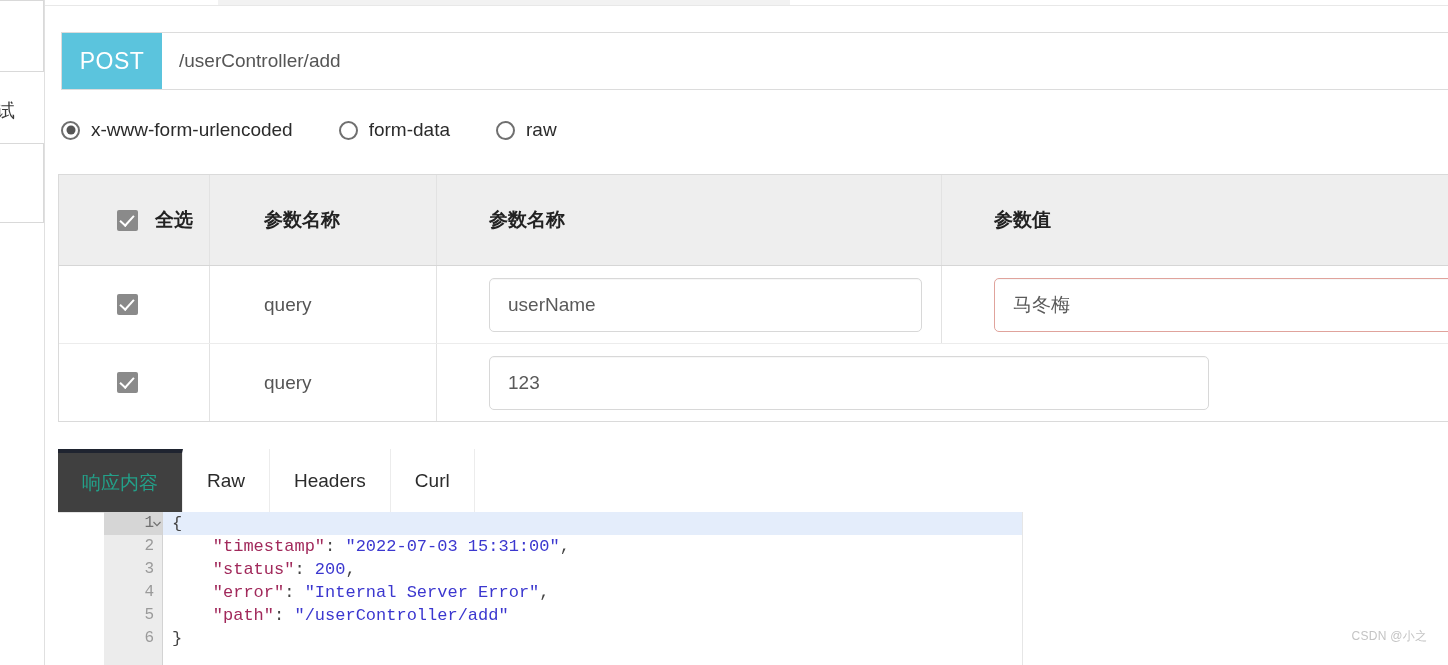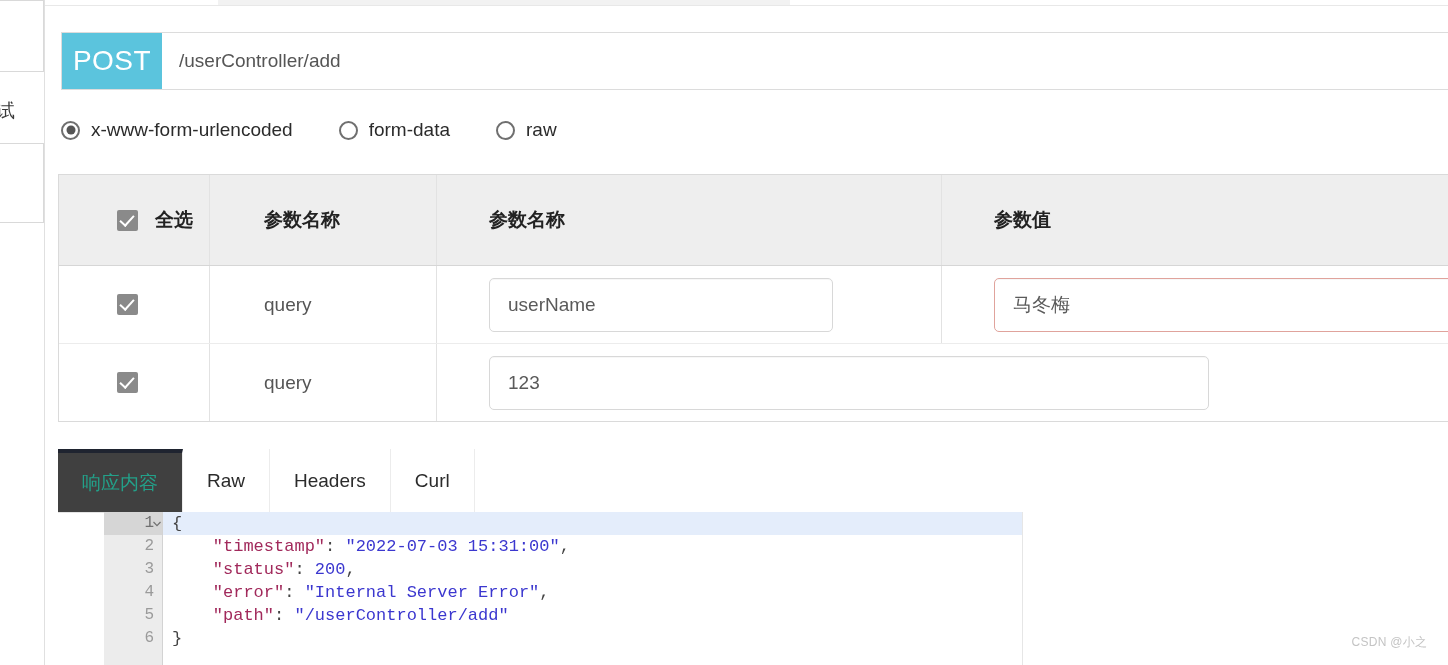--- a/index.html
+++ b/index.html
@@ -21,21 +21,21 @@
   .rail-txt{position:absolute;left:-4px;font-size:19px;color:#3a3a3a;line-height:1;
             font-family:"DejaVu Sans",sans-serif;}
   .rail-divider{position:absolute;left:44px;top:0px;width:1px;height:665px;background:#e0e0e0;}
 
   
   .main{position:absolute;left:45px;top:6px;width:1403px;height:659px;background:#fff;}
 
   
   .urlbar{position:absolute;left:16px;top:26px;width:1390px;height:58px;
           border:1px solid #dcdcdc;box-sizing:border-box;background:#fff;display:flex;align-items:stretch;}
-  .method{width:100px;background:#5bc4dd;color:#fff;font-size:28px;display:flex;
+  .method{width:100px;background:#5bc4dd;color:#fff;font-size:23px;display:flex;
           align-items:center;justify-content:center;letter-spacing:.5px;flex:none;}
   .urlinput{flex:1;display:flex;align-items:center;padding-left:17px;font-size:19px;color:#555;}
 
   
   .radiorow{position:absolute;left:16px;top:108px;height:32px;display:flex;align-items:center;gap:16px;}
   .radio{display:flex;align-items:center;margin-right:30px;}
   .rdot{width:19px;height:19px;border-radius:50%;border:2px solid #6f6f6f;box-sizing:border-box;
         margin-right:11px;position:relative;background:#fff;}
   .rdot.on::after{content:"";position:absolute;left:50%;top:50%;width:9px;height:9px;border-radius:50%;
         background:#555;transform:translate(-50%,-50%);}
@@ -55,21 +55,21 @@
   .pbody .pcell{height:77px;font-size:19px;color:#555;}
   .pbody .prow{border-bottom:1px solid #ececec;}
   .pbody .prow:last-child{border-bottom:none;}
   .chk{width:21px;height:21px;background:#8a8a8a;border-radius:2px;position:relative;flex:none;}
   .chk::after{content:"";position:absolute;left:6px;top:2px;width:6px;height:12px;
       border:solid #fff;border-width:0 2.6px 2.6px 0;transform:rotate(42deg);}
   .headlbl{margin-left:17px;}
   .finput{height:54px;border:1px solid #d8d8d8;border-radius:5px;box-sizing:border-box;
           background:#fff;display:flex;align-items:center;padding-left:18px;font-size:19px;
           color:#5a5a5a;box-shadow:0 1px 1px rgba(0,0,0,.035) inset;}
-  .finput.name{width:344px;}
+  .finput.name{width:433px;}
   .finput.val{width:720px;}
   .finput.err{border-color:#e0a39c;}
 
   
   .rtabs{position:absolute;left:13px;top:443px;width:1420px;height:63px;
          border-bottom:1px solid #e4e4e4;display:flex;align-items:stretch;}
   .rtab{display:flex;align-items:center;justify-content:center;font-size:19px;color:#2b2b2b;
         border-right:1px solid #ececec;box-sizing:border-box;padding:0 24px;background:#fff;}
   .rtab.active{background:#404040;color:#23a089;border-top:4px solid #1f2430;}
   .rtab.filler{flex:1;border-right:none;}
@@ -85,21 +85,21 @@
   .codearea{position:absolute;left:59px;top:0;width:1315px;height:159px;}
   .hl{position:absolute;left:0;top:0;width:859px;height:23px;background:#e4edfb;}
   .pmargin{position:absolute;left:859px;top:0;width:1px;height:159px;background:#e6e6e6;}
   .gutterline{position:absolute;left:58px;top:0;width:1px;height:159px;background:#d3d3d3;}
   .cline{position:relative;height:23px;line-height:23px;white-space:pre;padding-left:9px;color:#444;}
   .k{color:#a1295b;}
   .s{color:#3b37cf;}
   .n{color:#3b37cf;}
   .p{color:#444;}
 
-  .watermark{position:absolute;right:8px;bottom:14px;font-size:12px;color:#c4c4c4;letter-spacing:.3px;}
+  .watermark{position:absolute;right:8px;bottom:20px;font-size:12px;color:#c4c4c4;letter-spacing:.3px;}
 </style>
 </head>
 <body>
 
 <div class="top-strip">
   <div class="tabghost"></div>
   <div class="hairline"></div>
 </div>
 
 <div class="left-rail">

